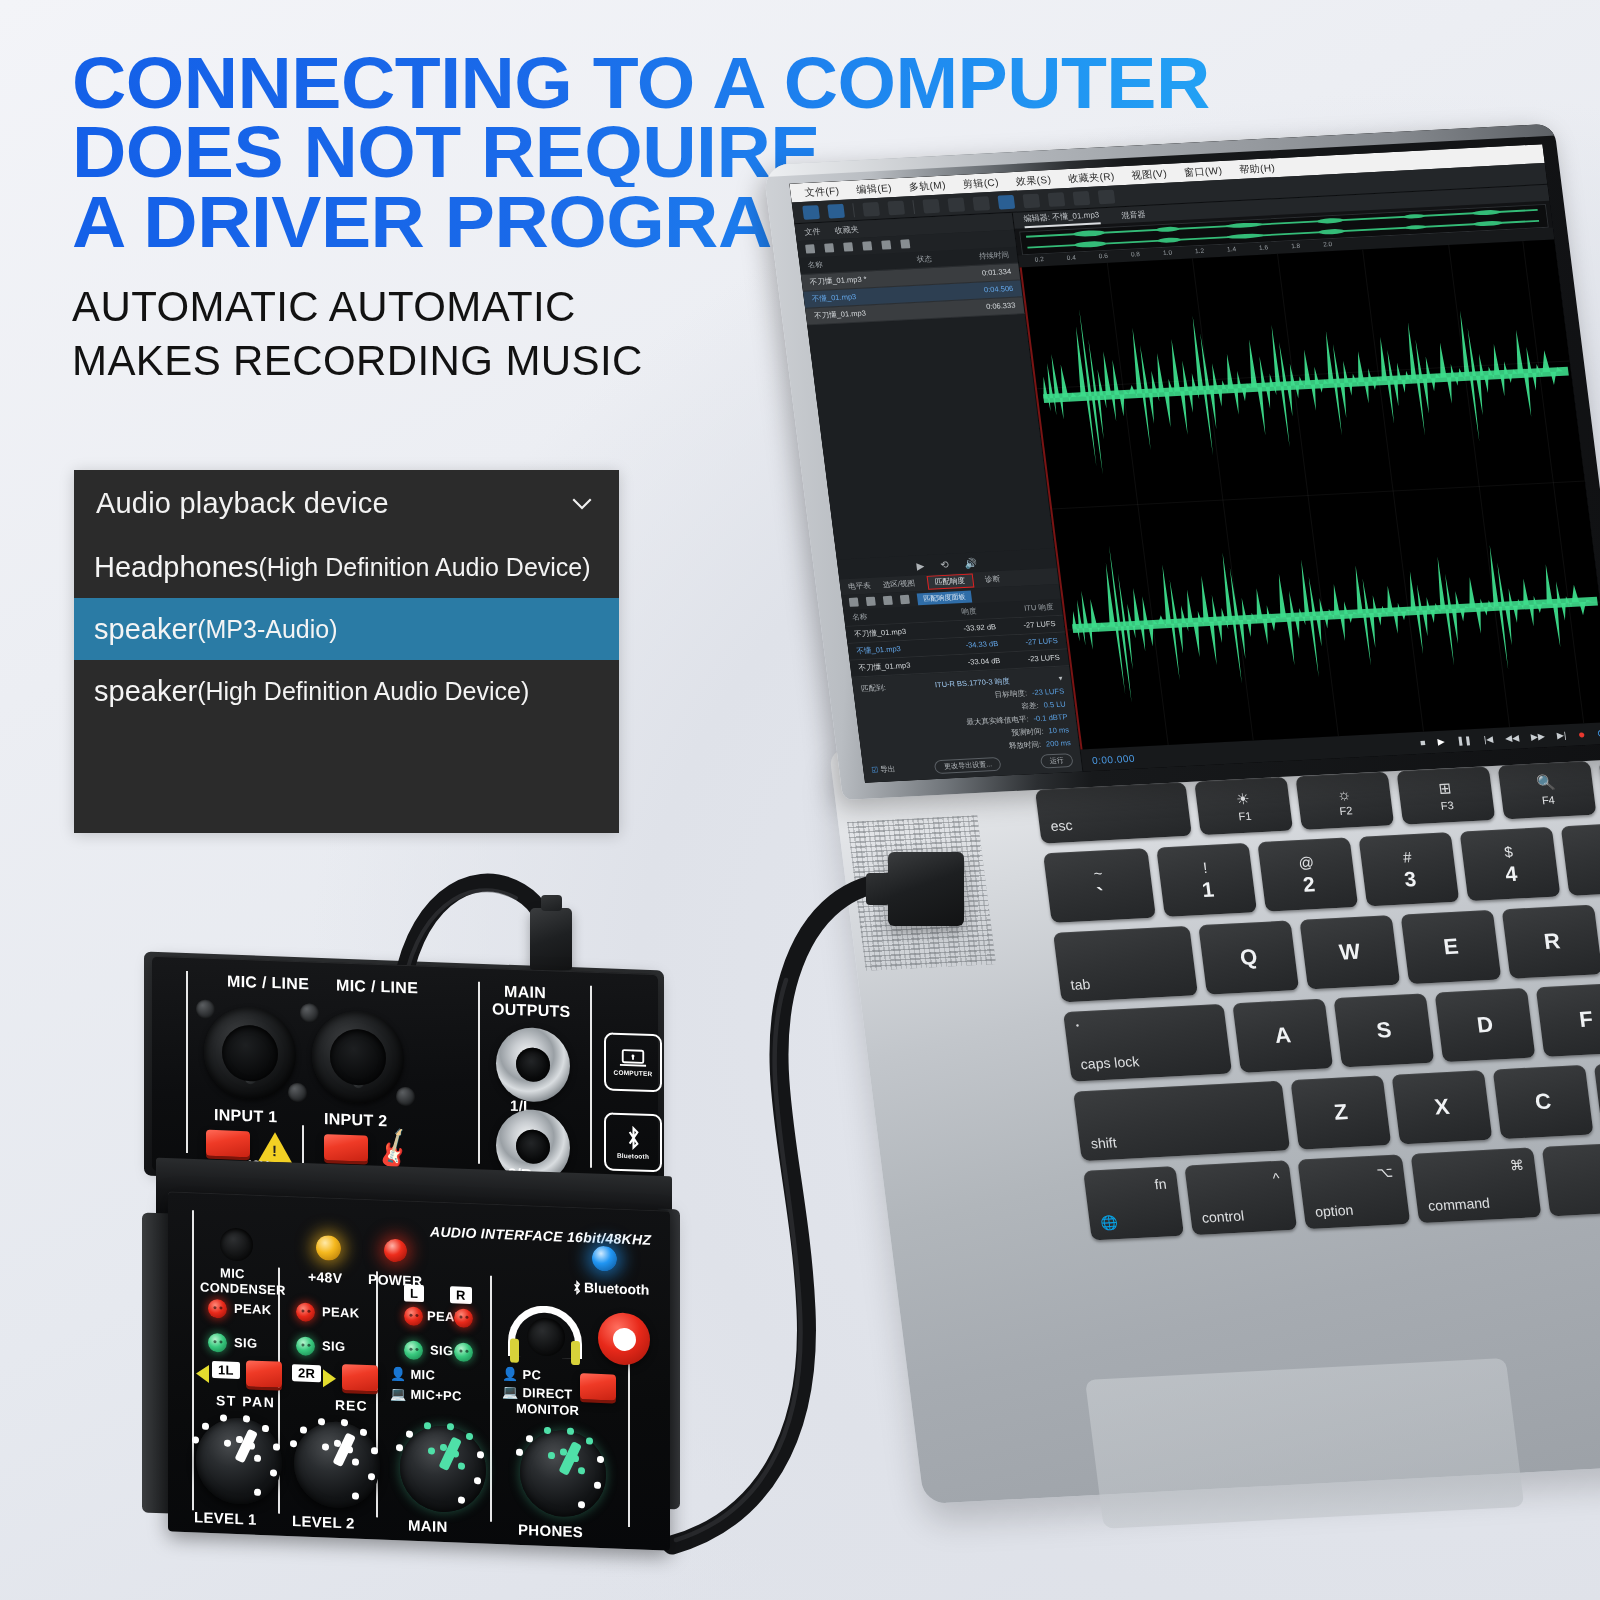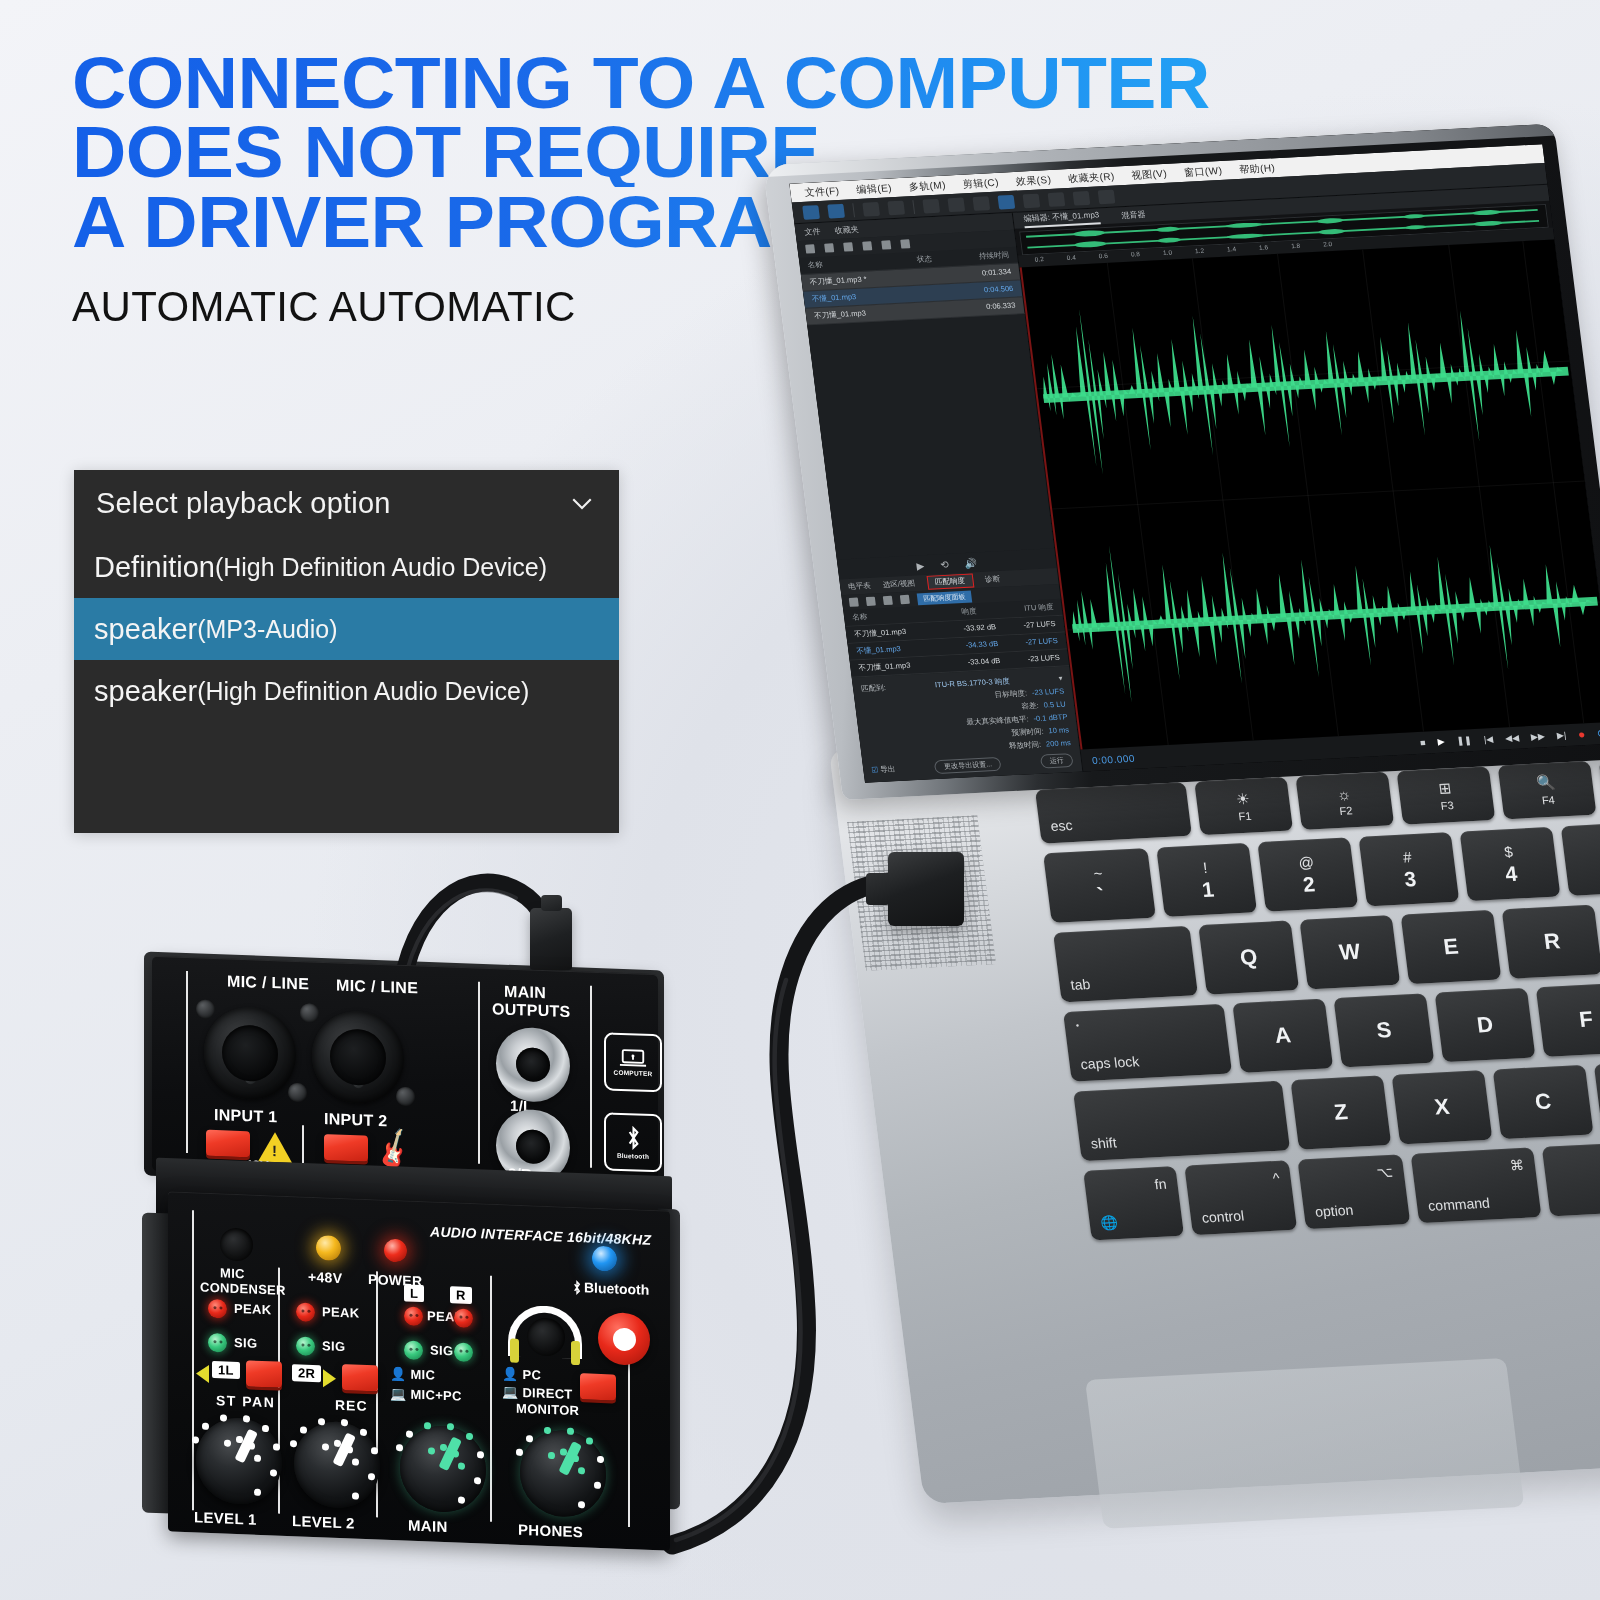--- a/index.html
+++ b/index.html
@@ -348,33 +348,34 @@
 <div class="stage">
 
   <div class="headline">
     <span class="hl">CONNECTING TO A COMPUTER</span>
     <span class="hl">DOES NOT REQUIRE</span>
     <span class="hl">A DRIVER PROGRAM</span>
   </div>
 
   <div class="subhead">
     <span>AUTOMATIC AUTOMATIC</span>
+    <span>MAKES RECORDING MUSIC</span>
   </div>
 
   <div class="dropdown">
     <div class="dd-head">
-      <span class="lbl">Select playback option</span>
+      <span class="lbl">Audio playback device</span>
       <span>
         <svg class="chev" viewBox="0 0 24 24" fill="none" stroke="#f0f0f0" stroke-width="1.7">
           <polyline points="5,9 12,16 19,9"></polyline>
         </svg>
       </span>
     </div>
     <div class="dd-item">
-      <span class="big">Definition</span>
+      <span class="big">Headphones</span>
         <span class="small"> (High Definition Audio Device)</span>
     </div>
     <div class="dd-item sel">
       <span class="big">speaker</span>
         <span class="small">(MP3-Audio)</span>
     </div>
     <div class="dd-item">
       <span class="big">speaker</span>
         <span class="small">(High Definition Audio Device)</span>
     </div>

